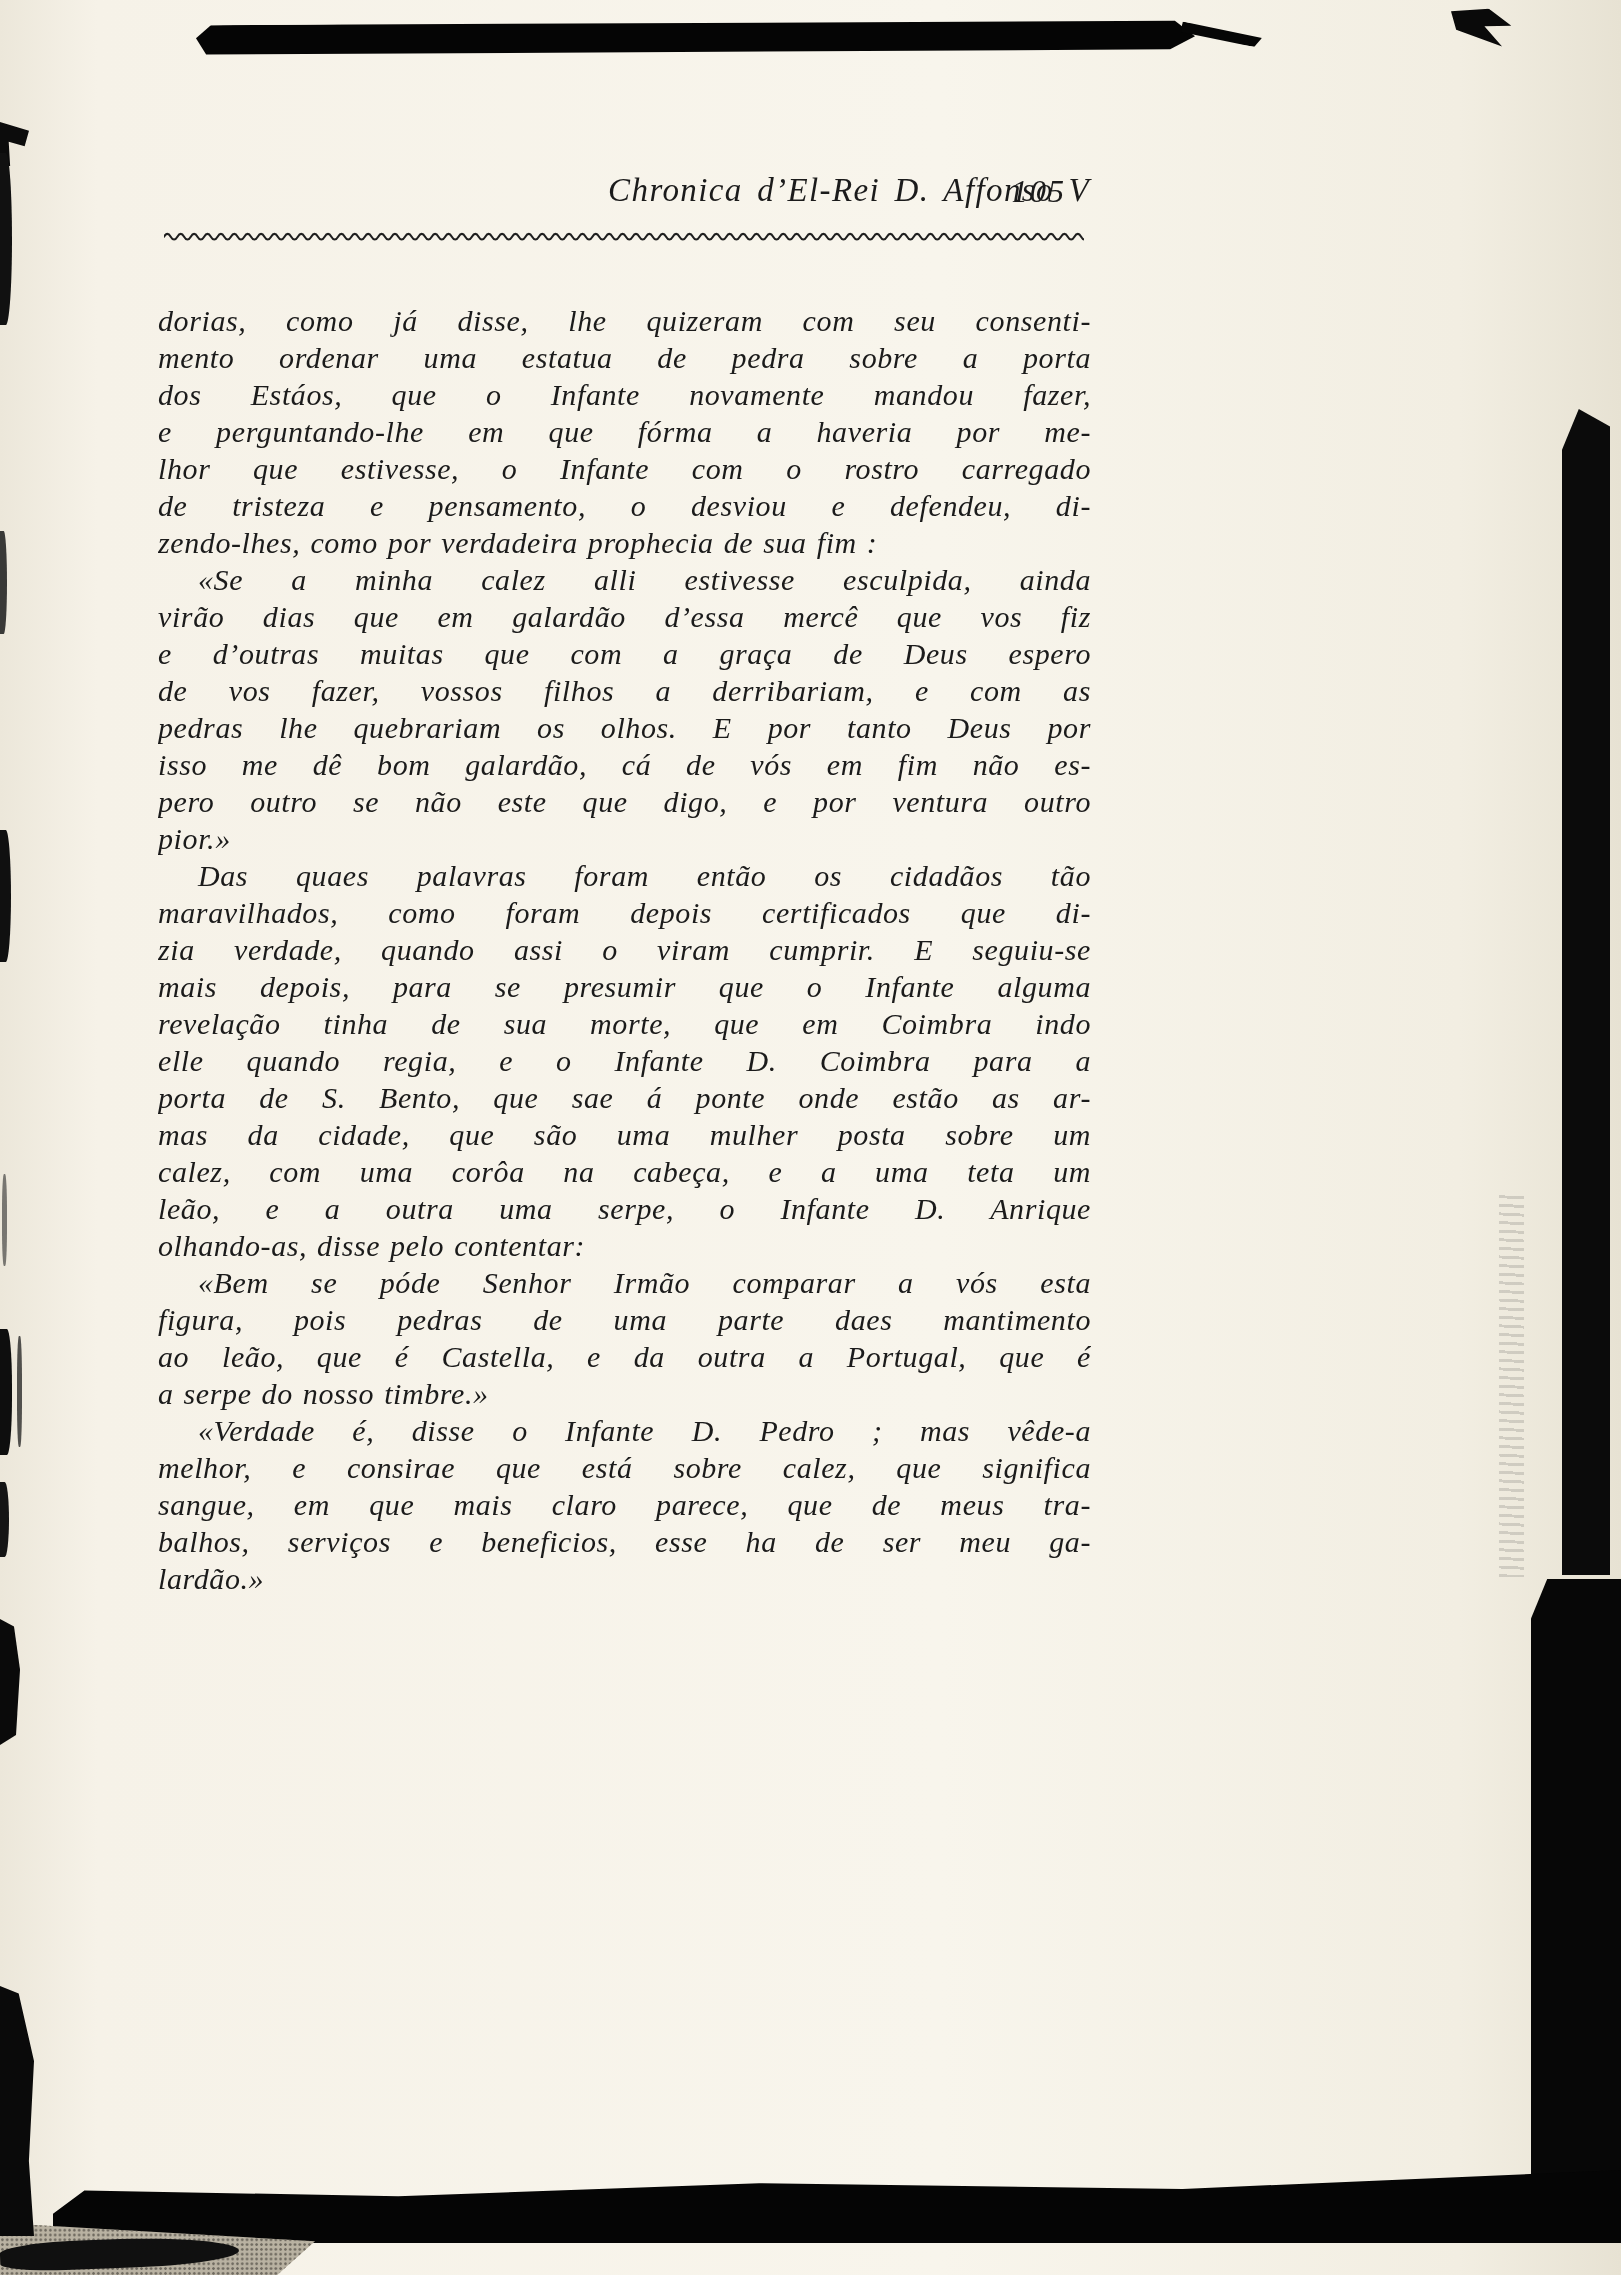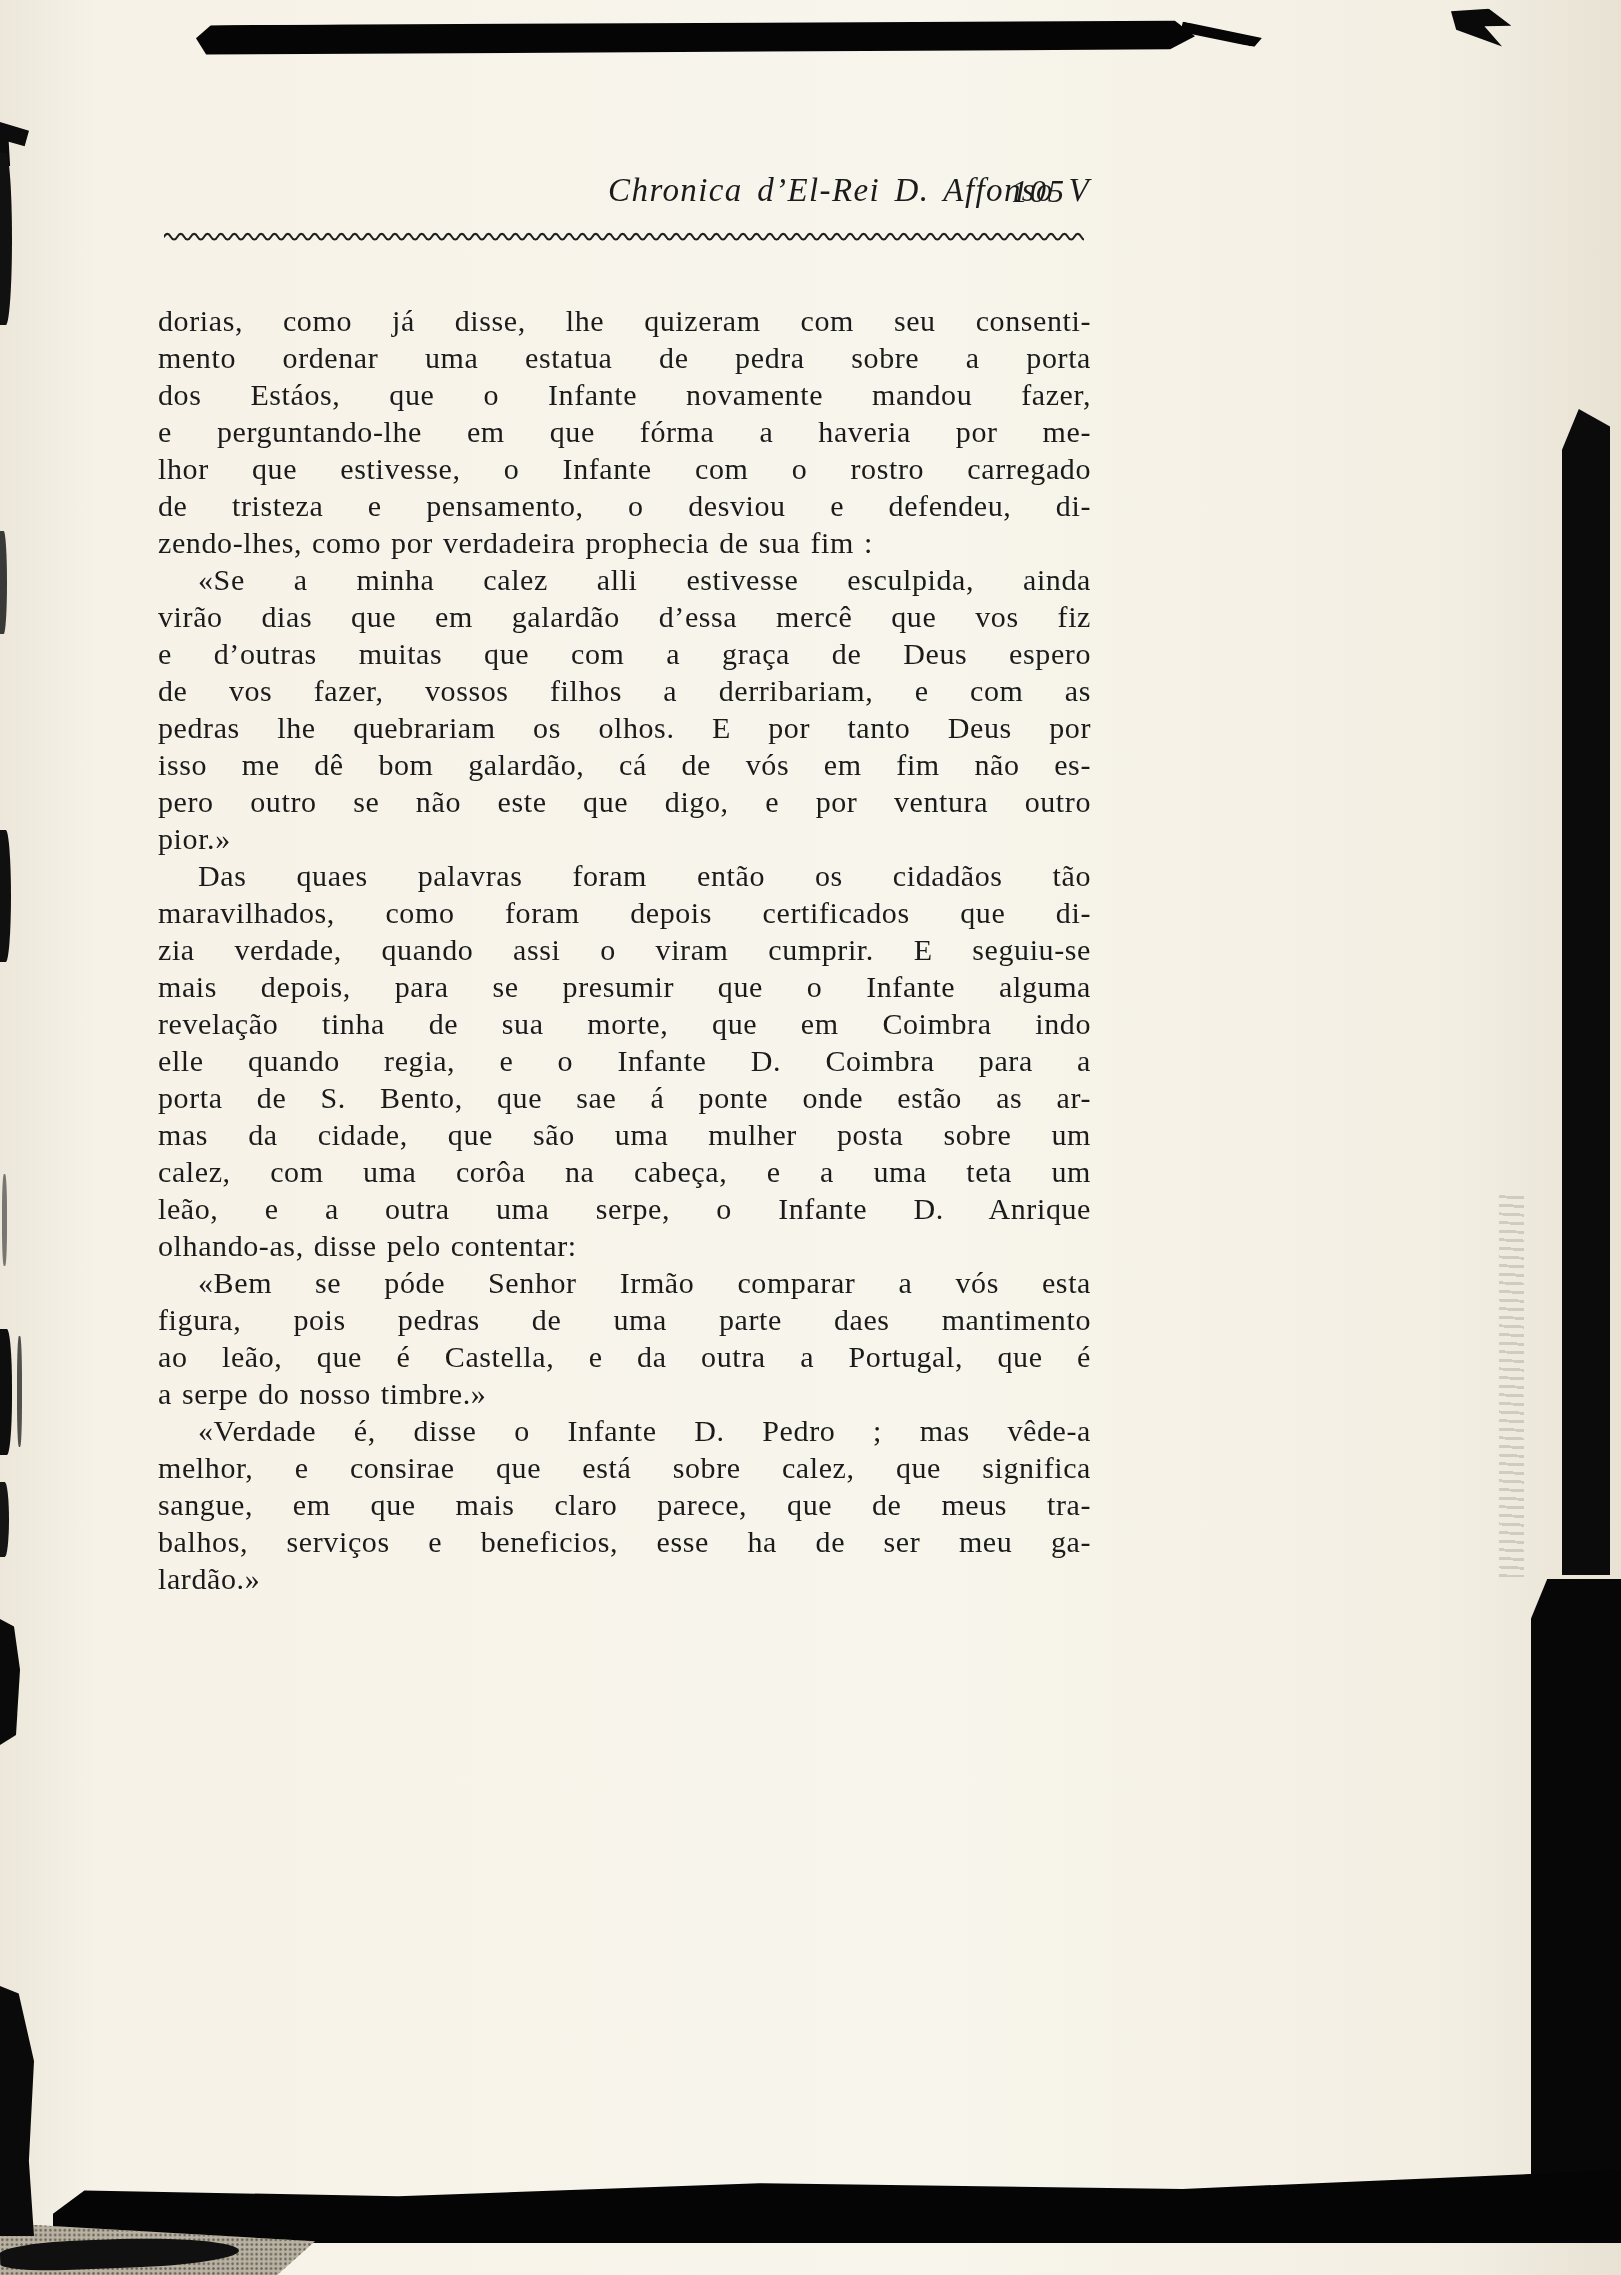--- a/index.html
+++ b/index.html
@@ -28,21 +28,21 @@
   .pagenum{
     position:absolute;right:24px;top:1px;
     font-style:italic;font-size:32.5px;letter-spacing:1.9px;color:var(--ink);text-align:center;
   }
   .wavy{position:absolute;left:164px;top:230px;width:920px;height:13.4px;}
   
   .text-block{position:absolute;left:158px;top:302px;width:933px;}
   .line{
     font-size:30px;line-height:37px;height:37px;overflow:hidden;
     color:var(--ink);letter-spacing:0.6px;word-spacing:1.9px;
-    text-align:justify;text-align-last:justify;
+    text-align:justify;text-align-last:justify;font-style:italic;
   }
   .line.last{text-align-last:left;}
   .line.indent{text-indent:40px;}
 </style>
 </head>
 <body>
 
 <div class="page">
 
   <div>

